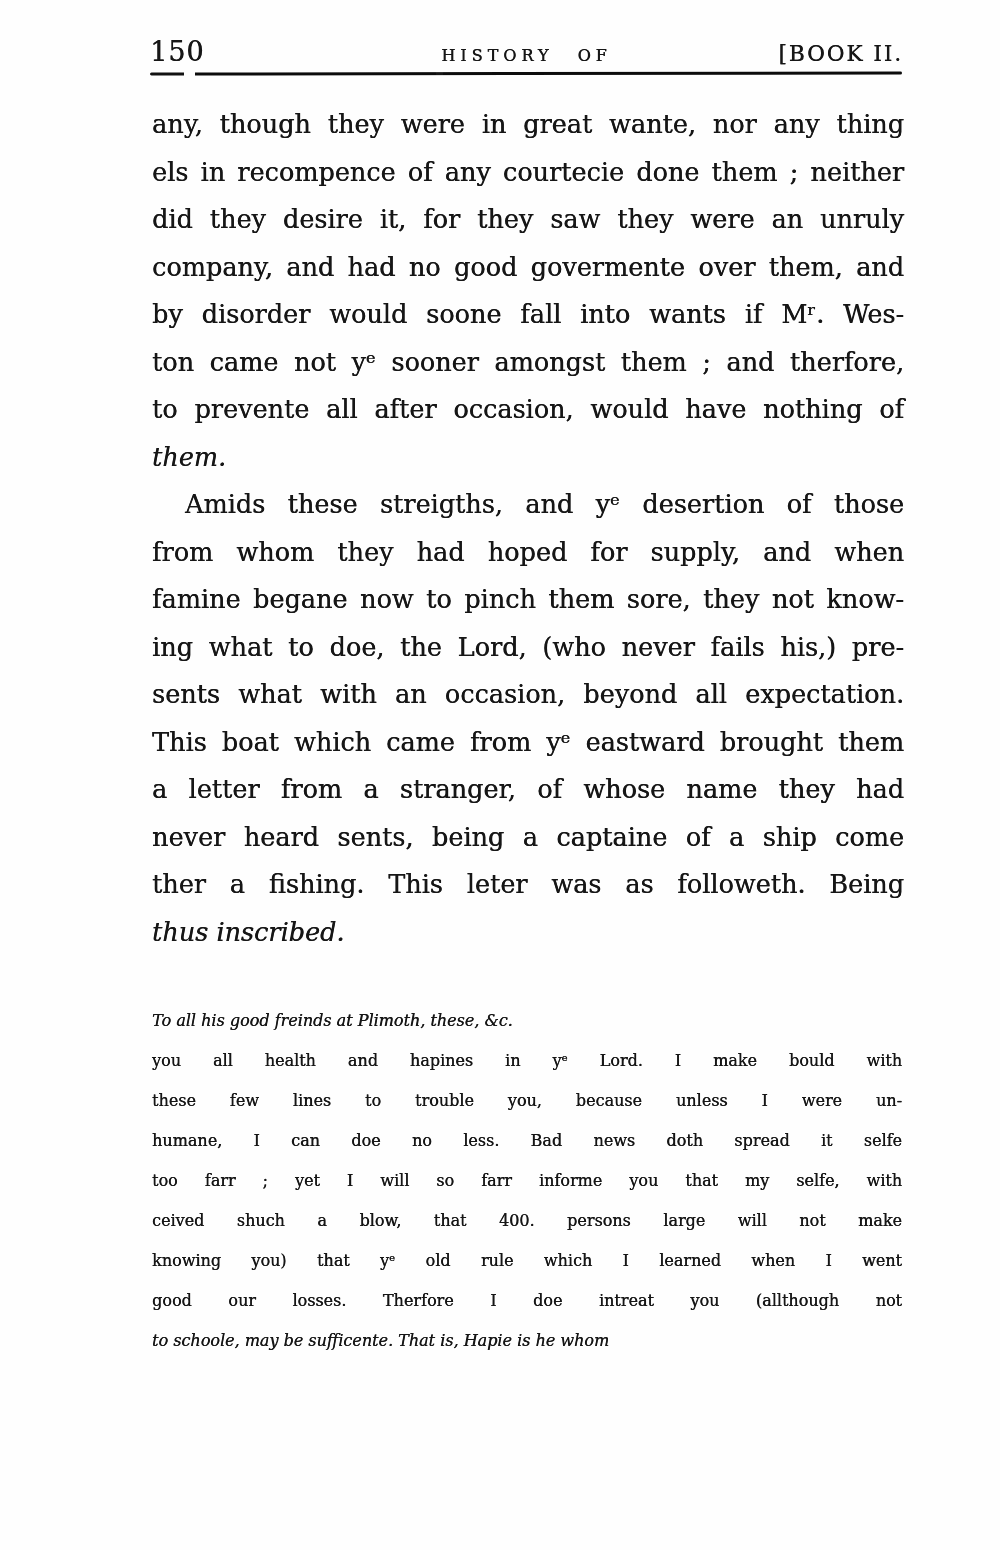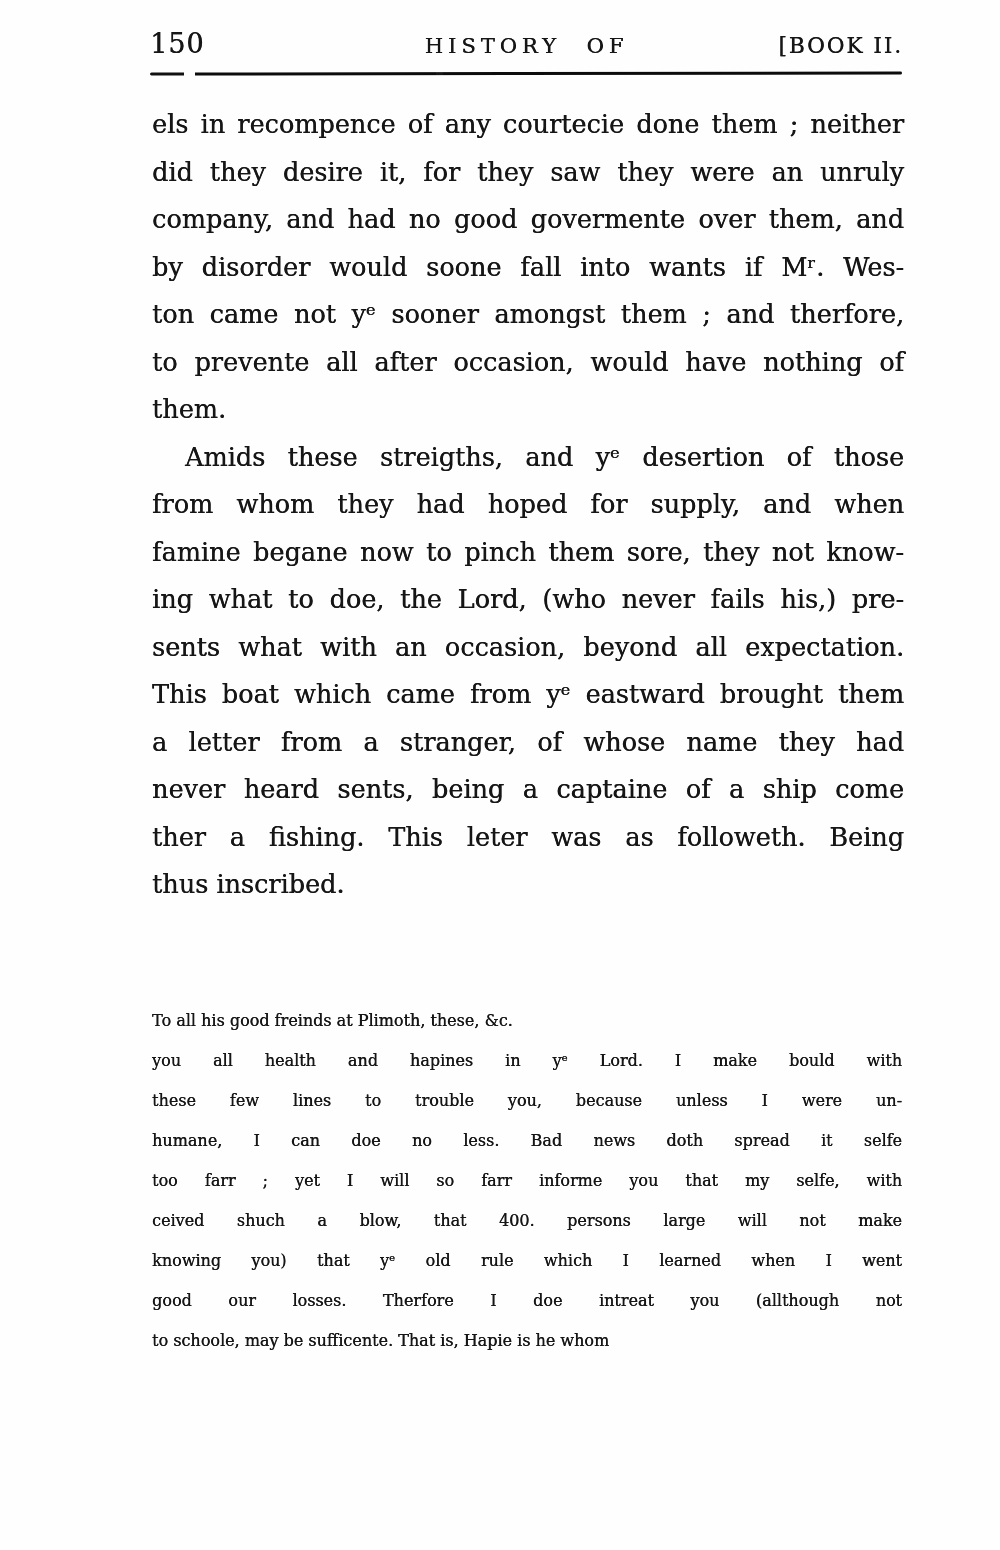--- a/index.html
+++ b/index.html
@@ -13,35 +13,35 @@
     width: 1000px;
     height: 1550px;
     background: #fefefe;
     color: #161616;
     overflow: hidden;
   }
   
   .header {
     position: absolute;
     left: 150px;
-    top: 22px;
+    top: 34px;
     width: 753px;
     display: grid;
     grid-template-columns: 1fr auto 1fr;
     align-items: baseline;
     gap: 16px;
   }
   .pagenum {
     font-size: 27px;
     letter-spacing: 1px;
     justify-self: start;
     text-shadow: 0.4px 0 0 currentColor;
   }
   .running-title {
-    font-size: 21px;
+    font-size: 16px;
     letter-spacing: 5px;
     word-spacing: 14px;
     justify-self: center;
     text-shadow: 0.4px 0 0 currentColor;
     margin-top: 12px;
   }
   .booklabel {
     font-size: 21.5px;
     letter-spacing: 2px;
     justify-self: end;
@@ -72,20 +72,21 @@
     text-shadow: 0.35px 0 0 currentColor;
   }
   .line {
     text-align: justify;
     text-align-last: justify;
     white-space: normal;
   }
   .line.last, .line.left {
     text-align: center;
     text-align-last: left;
+    font-style: italic;
   }
   .line.indent { text-indent: 33px; }
   
   .letter {
     position: absolute;
     left: 152px;
     top: 1001px;
     width: 750px;
     font-size: 16px;
     line-height: 40px;
@@ -101,20 +102,21 @@
   <div class="header">
     <span class="pagenum">150</span>
     <span class="running-title">HISTORY OF</span>
     <span class="booklabel">[BOOK II.</span>
   </div>
 
   <div class="rule"></div>
 
   <div class="body-text">
 
+    <div class="line">any, though they were in great wante, nor any thing</div>
     <div class="line">els in recompence of any courtecie done them ; neither</div>
     <div class="line">did they desire it, for they saw they were an unruly</div>
     <div class="line">company, and had no good govermente over them, and</div>
     <div class="line">by disorder would soone fall into wants if Mʳ. Wes-</div>
     <div class="line">ton came not yᵉ sooner amongst them ; and therfore,</div>
     <div class="line">to prevente all after occasion, would have nothing of</div>
     <div class="line last">them.</div>
 
     <div class="line indent">Amids these streigths, and yᵉ desertion of those</div>
     <div class="line">from whom they had hoped for supply, and when</div>

